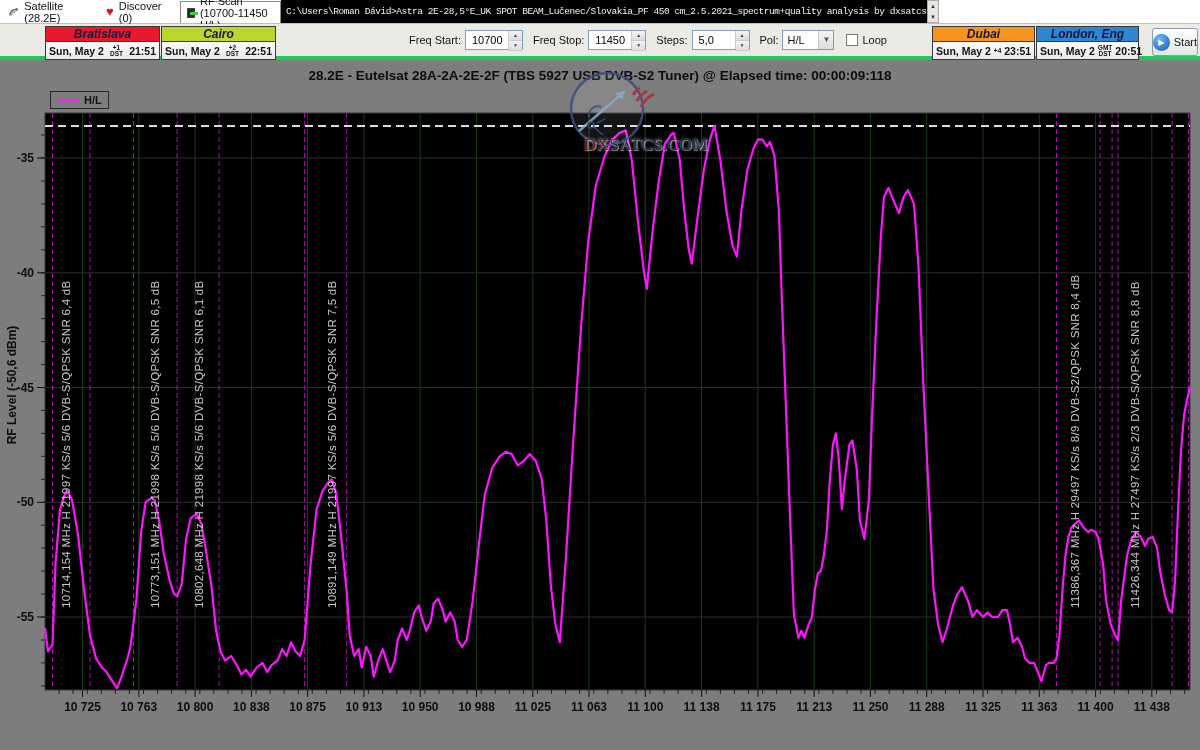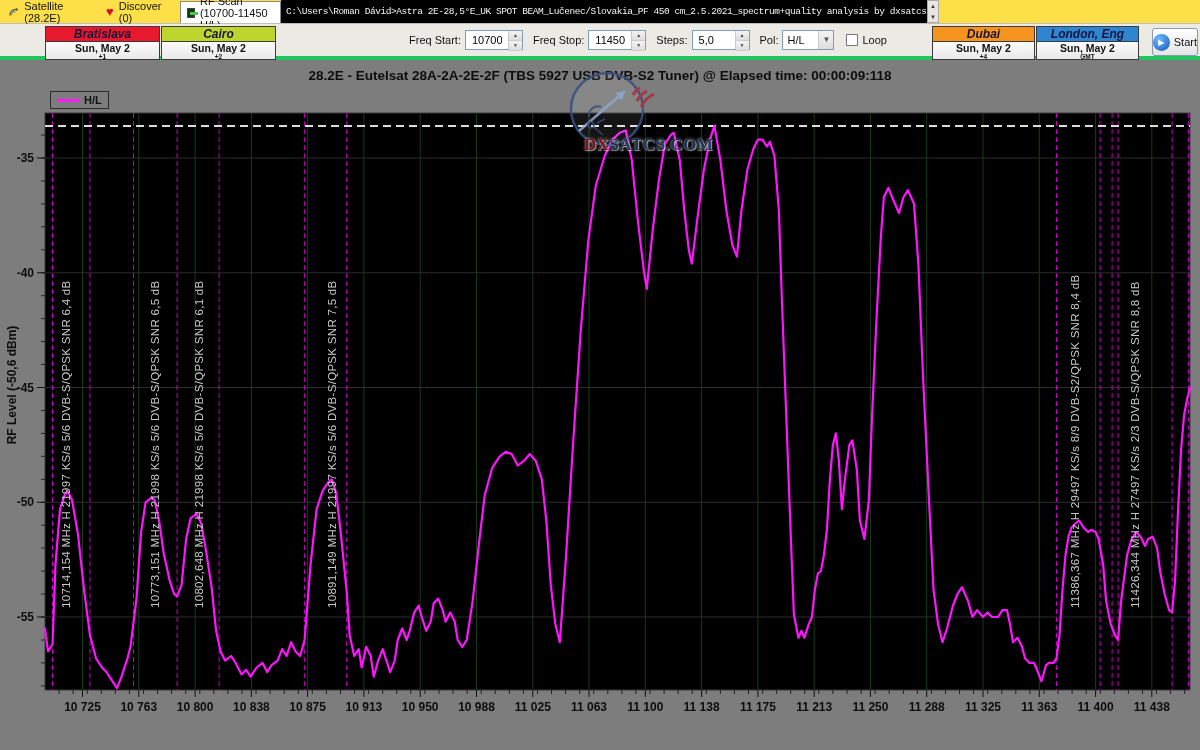--- a/index.html
+++ b/index.html
@@ -1,20 +1,20 @@
 <!DOCTYPE html>
 <html><head>
 <meta charset="utf-8">
 <style>
   * { margin:0; padding:0; box-sizing:border-box; }
   html,body { width:1200px; height:750px; overflow:hidden; }
   body { font-family:"Liberation Sans", sans-serif; background:#7d7d7d; position:relative; }
 
   
-  #topbar { position:absolute; left:0; top:0; width:1200px; height:24px; background:#fde047; border-bottom:1px solid #c2bfb8; }
+  #topbar { position:absolute; left:0; top:0; width:1200px; height:24px; background:#ffffff; border-bottom:1px solid #c2bfb8; }
   .tabitem { position:absolute; top:1px; height:22px; display:flex; align-items:center; gap:5px; font-size:11px; color:#111; padding:0 6px; cursor:default; }
   #tab-satellite { left:2px; width:96px; }
   #tab-discover { left:100px; width:78px; }
   #tab-rfscan { left:180px; width:101px; background:#fff; border:1px solid #8a8a8a; border-bottom:none; }
   .heart { color:#d41224; font-size:13px; line-height:10px; }
   .rf-ico { width:13px; height:10px; background:#123a12; border:1px solid #444; position:relative; }
   .rf-ico::after { content:""; position:absolute; left:2px; top:3px; width:8px; height:3px; background:#49c84f; }
   #consolebar { position:absolute; left:281px; top:0; width:646px; height:23px; background:#000; color:#f2f2f2;
     font-family:"Liberation Mono", monospace; font-size:9.5px; letter-spacing:-0.45px; line-height:23px;
     padding-left:5px; white-space:nowrap; overflow:hidden; }
@@ -23,21 +23,21 @@
 
   #row2 { position:absolute; left:0; top:24px; width:1200px; height:36px; background:#eceae5; border-bottom:4px solid #22c55e; }
 
   .clockgroup { position:absolute; top:2px; display:flex; }
   #clocks-left { left:45px; }
   #clocks-right { left:932px; }
   .clock { border:1px solid #3a3a3a; margin-right:1px; }
   #clocks-left .clock { width:115px; }
   #clocks-right .clock { width:103px; }
   .clock-h { height:15px; text-align:center; font-size:12px; font-weight:bold; font-style:italic; color:#14143c; line-height:15px; border-bottom:1px solid #3a3a3a; }
-  .clock-b { height:17px; background:linear-gradient(#fbfbfb,#e9e9e9); display:flex; align-items:center; padding:0 3px; font-size:10.5px; font-weight:bold; color:#111;flex-direction:column; }
+  .clock-b { height:17px; background:linear-gradient(#fbfbfb,#e9e9e9); display:flex; align-items:center; padding:0 3px; font-size:10.5px; font-weight:bold; color:#111; }
   .clock-date { white-space:nowrap; }
   .tzstack { display:flex; flex-direction:column; align-items:center; font-size:6.5px; line-height:6px; font-weight:bold; margin:0 3px; flex:1; }
   .clock-time { margin-left:auto; white-space:nowrap; }
 
   #controls { position:absolute; left:409px; top:6px; display:flex; align-items:center; font-size:11px; color:#111; }
   #controls .lbl { margin:0 4px 0 10px; }
   .spinbox { display:flex; border:1px solid #7f9db9; background:#fff; height:20px; }
   .spinbox input { width:42px; border:none; outline:none; font-size:11px; padding:0 6px; font-family:"Liberation Sans",sans-serif; }
   .spincol { width:14px; display:flex; flex-direction:column; border-left:1px solid #c8c8c8; }
   .spincol span { flex:1; font-size:5px; line-height:9px; text-align:center; color:#444; background:linear-gradient(#f4f4f4,#ddd); border-bottom:1px solid #ccc; cursor:default; }
@@ -56,21 +56,21 @@
   .legend-line { width:22px; height:3px; background:#ff1aff; }
   #ylabel { position:absolute; left:-88px; top:318px; width:200px; text-align:center; font-size:12px; font-weight:bold; color:#0d0d0d; transform:rotate(-90deg); }
   #xlabel { position:absolute; left:0; top:666px; width:1200px; text-align:center; font-size:12px; font-weight:bold; color:#0d0d0d; }
   #plot-svg { position:absolute; left:0; top:0; width:1200px; height:690px; }
   .tickx, .ticky { font-family:"Liberation Sans",sans-serif; font-size:12px; font-weight:600; fill:#0d0d0d; }
   .ann { font-family:"Liberation Sans",sans-serif; font-size:11.5px; fill:#c9c9c9; letter-spacing:0.3px; }
 
   
   #watermark { position:absolute; left:545px; top:9px; width:130px; height:100px; opacity:0.88; pointer-events:none; }
   #wm-text { position:absolute; left:0; top:66px; width:130px; text-align:left; font-family:"Liberation Serif",serif;
-    font-weight:bold; font-size:17px; letter-spacing:0.5px;
+    font-weight:normal; font-size:17px; letter-spacing:0.5px;
     text-shadow:0 0 3px rgba(255,255,255,0.9), 1px 1px 0 rgba(255,255,255,0.55);padding-left:39px; }
   .wm-dx { color:#8b1520; } .wm-rest { color:#1f3864; }
 </style>
 </head>
 <body>
 
 <div id="topbar">
   <div class="tabitem" id="tab-satellite">
     <svg width="13" height="13" viewBox="0 0 13 13">
       <path d="M2 10 A7 7 0 0 1 9 3" fill="none" stroke="#555" stroke-width="1.4"></path>

